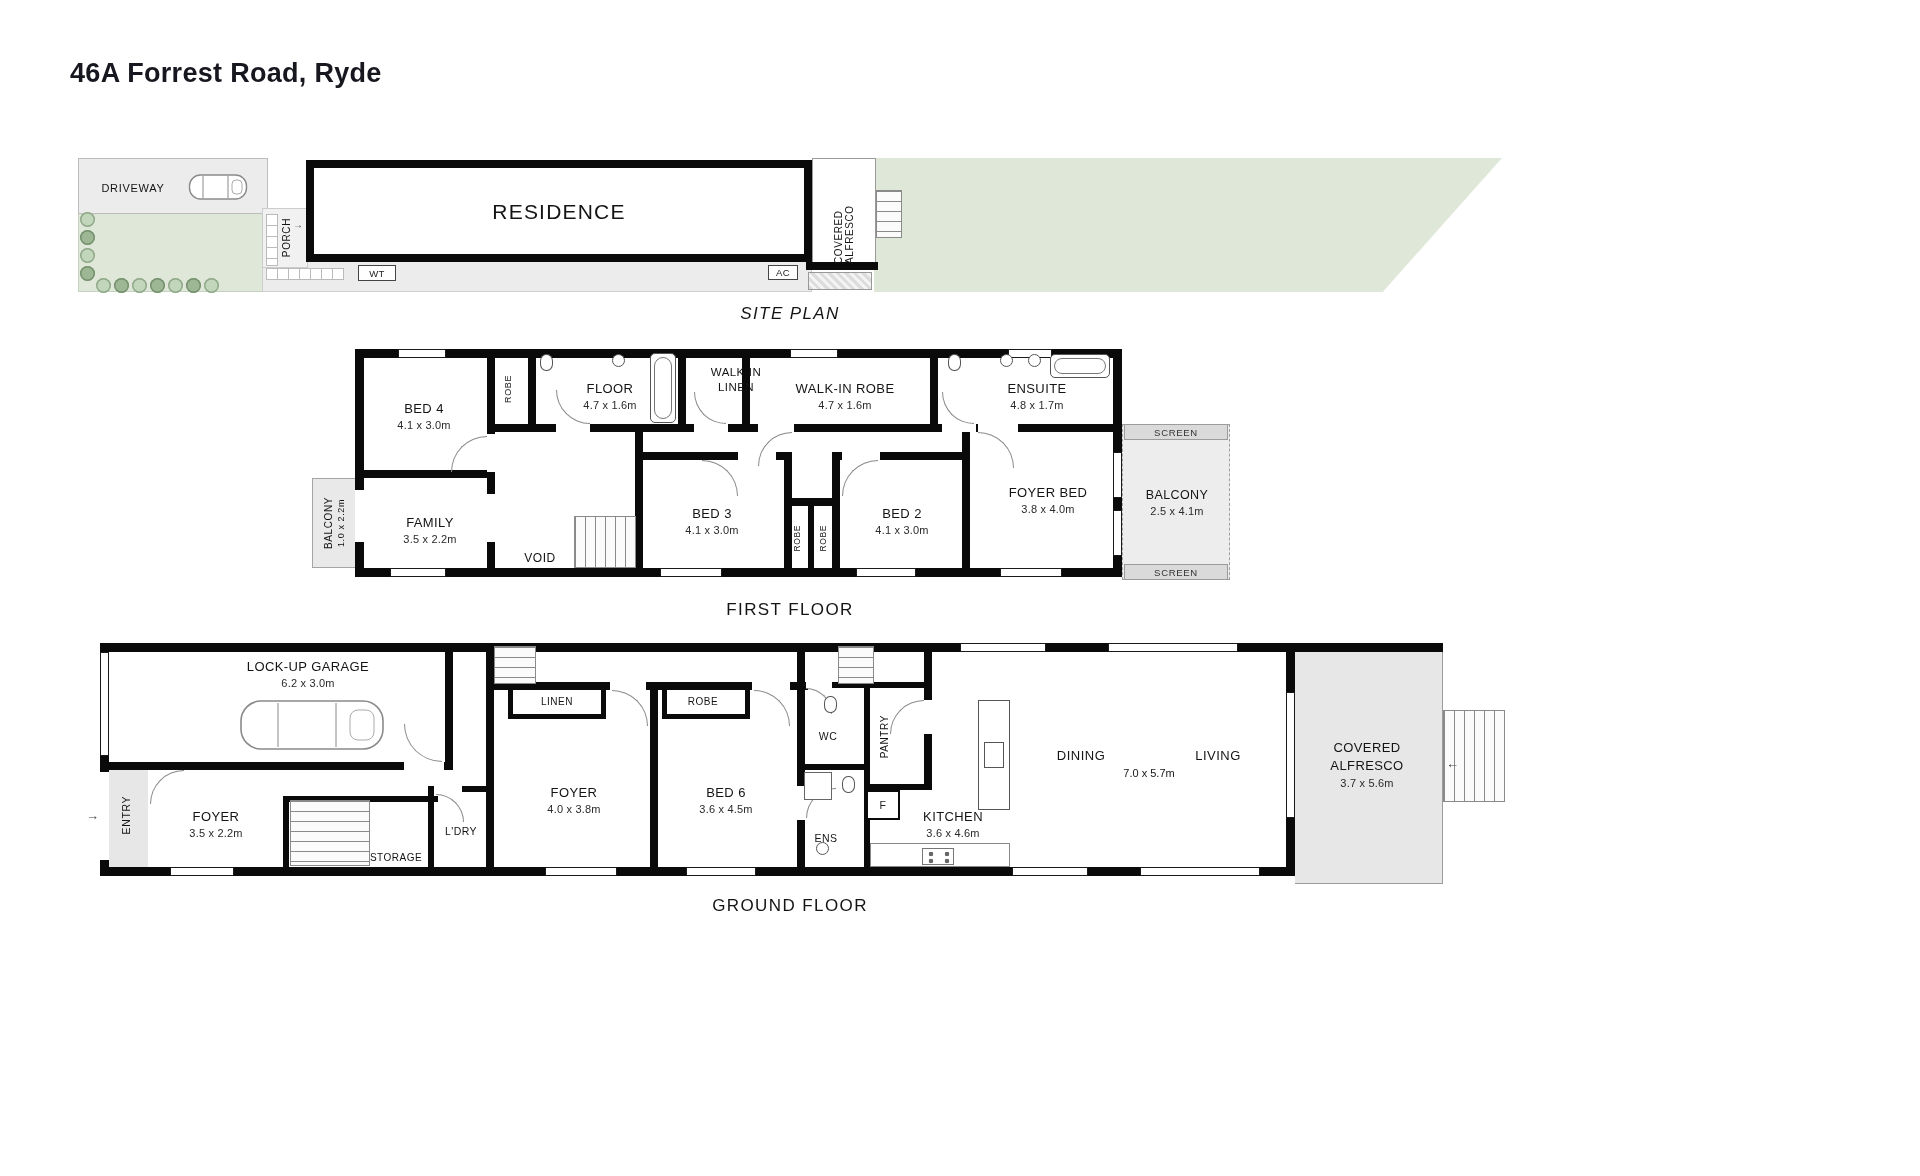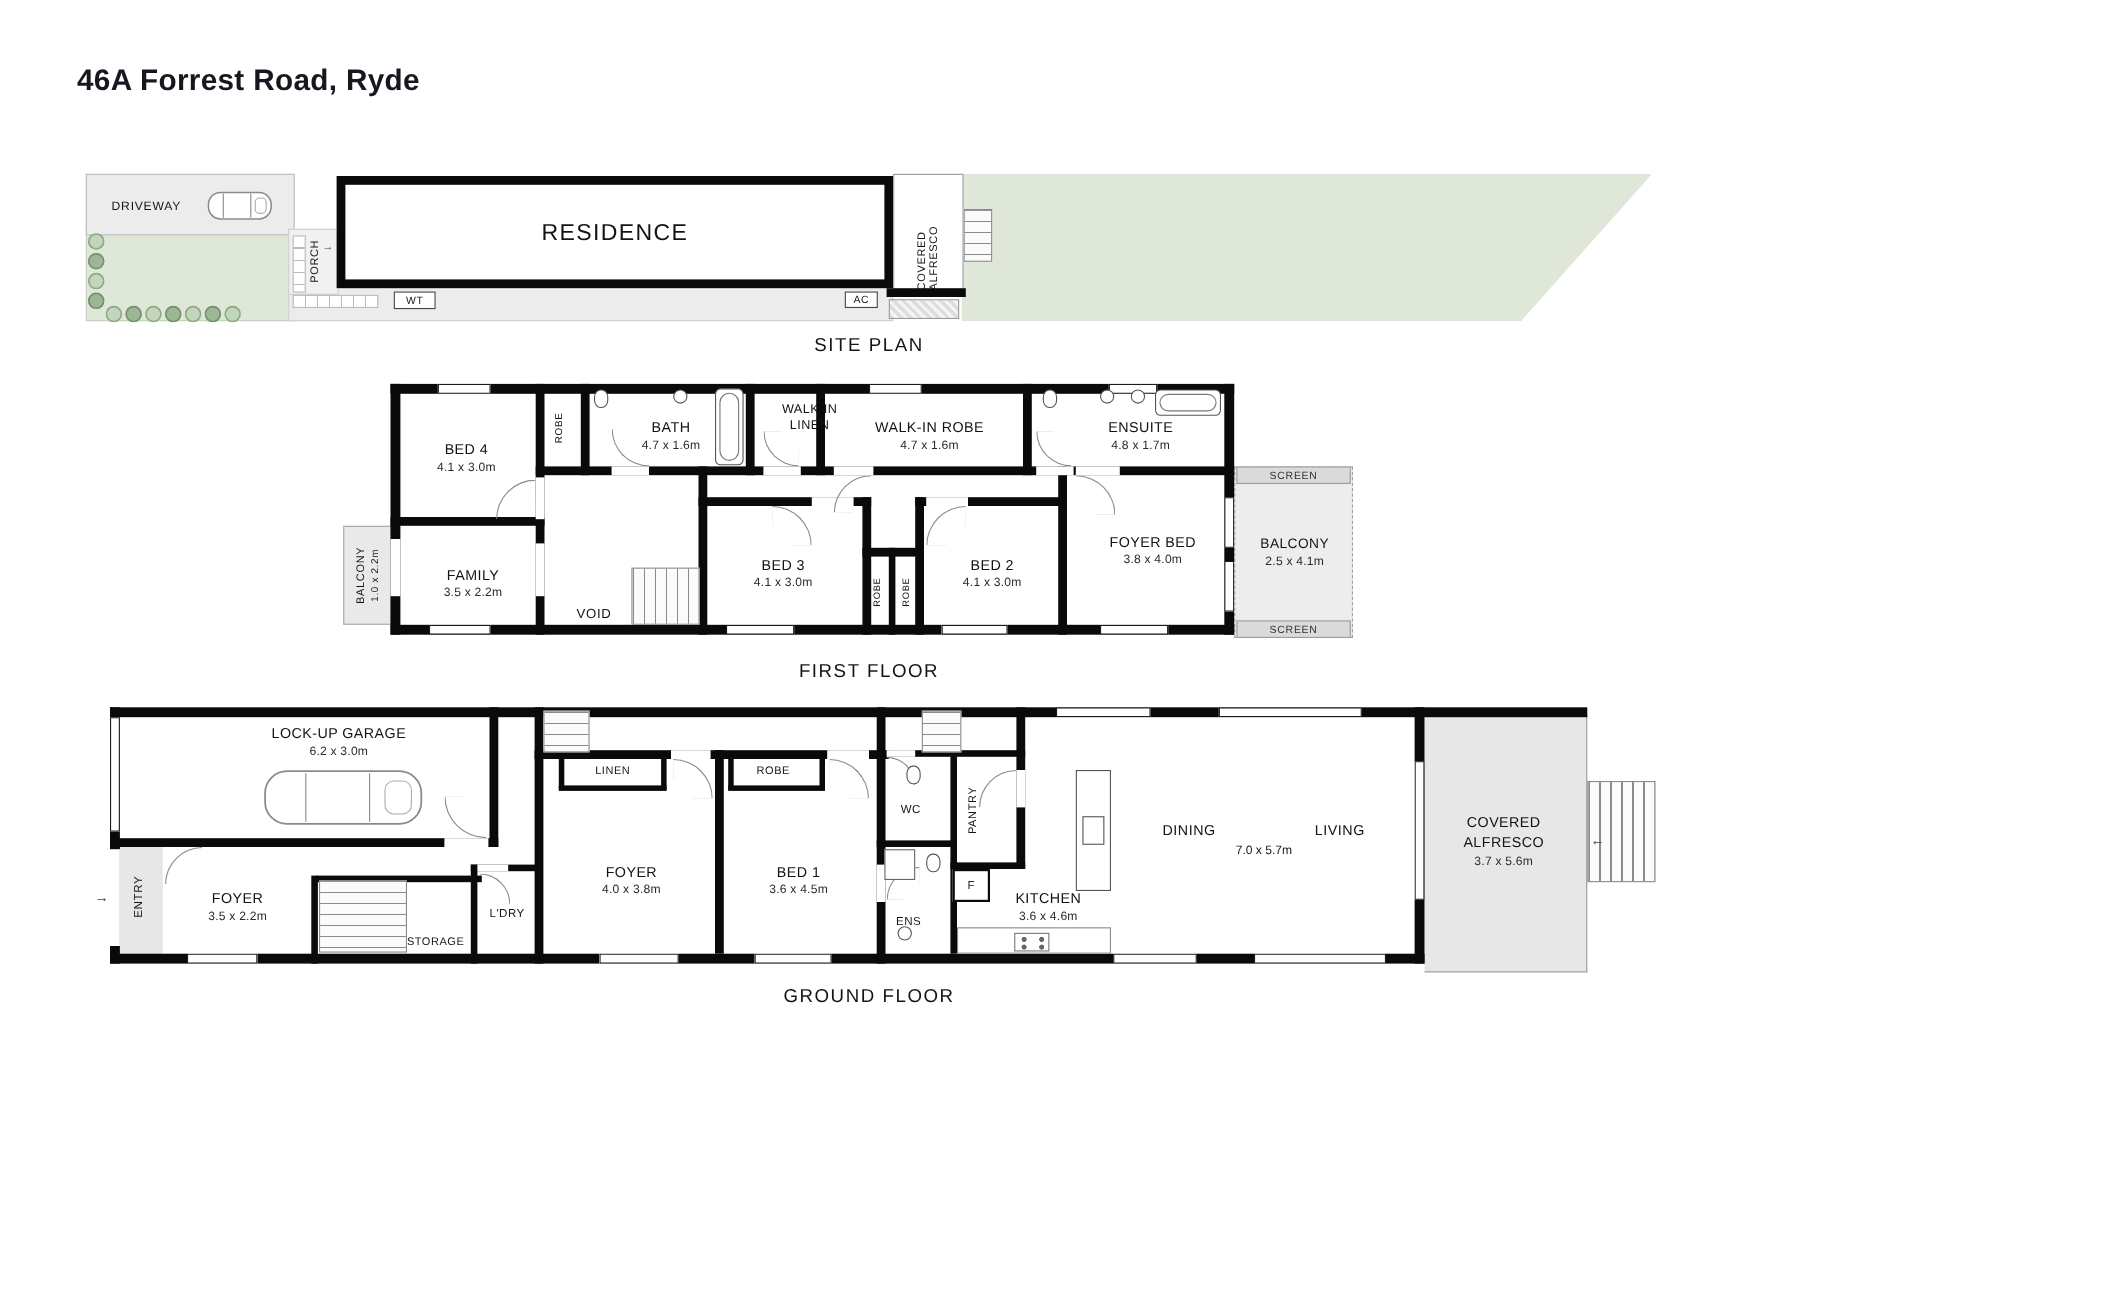--- a/index.html
+++ b/index.html
@@ -95,21 +95,21 @@
     <div class="pos" style="left:559px;top:212px;font-size:21px;letter-spacing:1.2px;">RESIDENCE</div>
     <div class="abs" style="left:812px;top:162px;width:64px;height:102px;display:flex;align-items:center;justify-content:center;">
       <span class="vtext" style="font-size:10px">COVERED ALFRESCO</span>
     </div>
     <div class="smallbox" style="left:358px;top:265px;width:38px;height:16px;">
         <span>WT</span>
       </div>
     <div class="smallbox" style="left:768px;top:265px;width:30px;height:15px;">
         <span>AC</span>
       </div>
-    <div class="pos caption" style="left:790px;top:314px;">SITE PLAN</div>
+    <div class="pos caption" style="left:790px;top:314px;font-style:italic;">SITE PLAN</div>
   </div>
 
   <div>
 
     <div class="fill" style="left:312px;top:478px;width:44px;height:90px;background:#e9e9e9;border:1px solid #a5a5a5;"></div>
     <div class="fill" style="left:1122px;top:424px;width:108px;height:156px;background:#ededed;border:1px dashed #9f9f9f;"></div>
     <div class="screen" style="left:1124px;top:424px;width:104px;height:16px;">
         <span>SCREEN</span>
       </div>
     <div class="screen" style="left:1124px;top:564px;width:104px;height:16px;">
@@ -177,21 +177,21 @@
     <div class="stairs-v" style="left:574px;top:516px;width:62px;height:52px;"></div>
 
     <div class="pos" style="left:424px;top:416px;">
       <span class="rname">BED 4</span>
       <span class="rdims">4.1 x 3.0m</span>
     </div>
     <div class="abs" style="left:496px;top:356px;width:24px;height:66px;display:flex;align-items:center;justify-content:center;">
       <span class="vtext" style="font-size:9px">ROBE</span>
     </div>
     <div class="pos" style="left:610px;top:396px;">
-      <span class="rname">BATH</span>
+      <span class="rname">FLOOR</span>
       <span class="rdims">4.7 x 1.6m</span>
     </div>
     <div class="pos" style="left:736px;top:380px;">
       <span class="rname wrap" style="width:66px;font-size:11.5px;line-height:1.3;">WALK-IN LINEN</span>
     </div>
     <div class="pos" style="left:845px;top:396px;">
       <span class="rname">WALK-IN ROBE</span>
       <span class="rdims">4.7 x 1.6m</span>
     </div>
     <div class="pos" style="left:1037px;top:396px;">
@@ -330,21 +330,21 @@
     </div>
     <div class="pos" style="left:396px;top:857px;font-size:10px;letter-spacing:.5px;">STORAGE</div>
     <div class="pos" style="left:461px;top:831px;font-size:10.5px;letter-spacing:.4px;">L'DRY</div>
     <div class="pos" style="left:557px;top:701px;font-size:10px;letter-spacing:.5px;">LINEN</div>
     <div class="pos" style="left:574px;top:800px;">
       <span class="rname">FOYER</span>
       <span class="rdims">4.0 x 3.8m</span>
     </div>
     <div class="pos" style="left:703px;top:701px;font-size:10px;letter-spacing:.5px;">ROBE</div>
     <div class="pos" style="left:726px;top:800px;">
-      <span class="rname">BED 1</span>
+      <span class="rname">BED 6</span>
       <span class="rdims">3.6 x 4.5m</span>
     </div>
     <div class="pos" style="left:828px;top:736px;font-size:10.5px;letter-spacing:.4px;">WC</div>
     <div class="abs" style="left:872px;top:696px;width:24px;height:82px;display:flex;align-items:center;justify-content:center;">
       <span class="vtext" style="font-size:10px">PANTRY</span>
     </div>
     <div class="pos" style="left:826px;top:838px;font-size:10.5px;letter-spacing:.4px;">ENS</div>
     <div class="pos" style="left:953px;top:824px;">
       <span class="rname">KITCHEN</span>
       <span class="rdims">3.6 x 4.6m</span>

